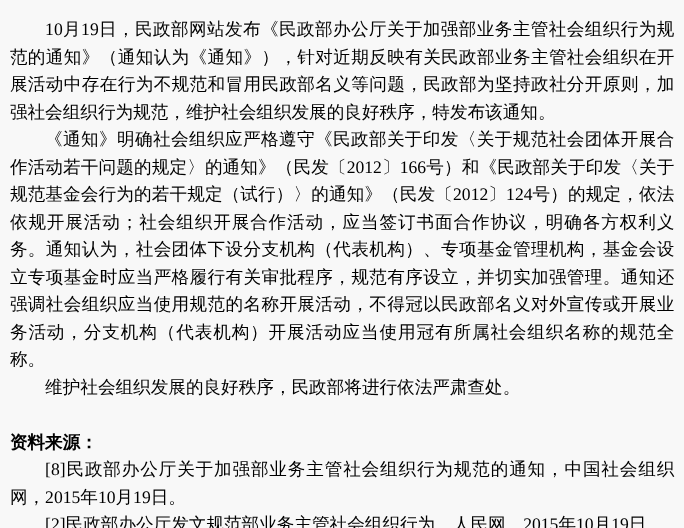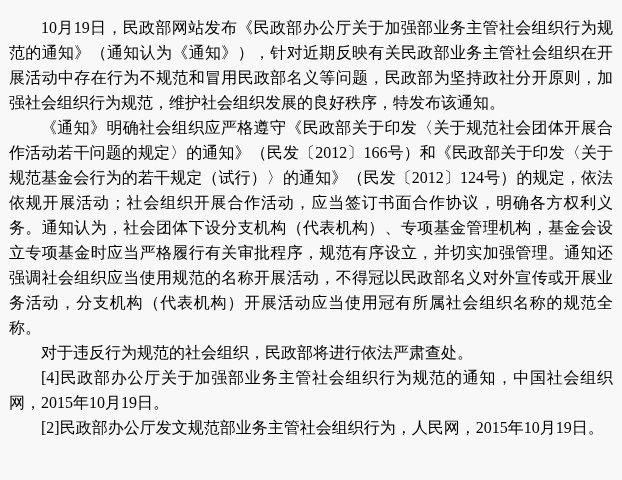--- a/index.html
+++ b/index.html
@@ -37,16 +37,17 @@
   .source-item {
     text-indent: 2em;
   }
 </style>
 </head>
 <body>
 
 <div class="doc">
   <p class="para">10月19日，民政部网站发布《民政部办公厅关于加强部业务主管社会组织行为规范的通知》（通知认为《通知》），针对近期反映有关民政部业务主管社会组织在开展活动中存在行为不规范和冒用民政部名义等问题，民政部为坚持政社分开原则，加强社会组织行为规范，维护社会组织发展的良好秩序，特发布该通知。</p>
   <p class="para">《通知》明确社会组织应严格遵守《民政部关于印发〈关于规范社会团体开展合作活动若干问题的规定〉的通知》（民发〔2012〕166号）和《民政部关于印发〈关于规范基金会行为的若干规定（试行）〉的通知》（民发〔2012〕124号）的规定，依法依规开展活动；社会组织开展合作活动，应当签订书面合作协议，明确各方权利义务。通知认为，社会团体下设分支机构（代表机构）、专项基金管理机构，基金会设立专项基金时应当严格履行有关审批程序，规范有序设立，并切实加强管理。通知还强调社会组织应当使用规范的名称开展活动，不得冠以民政部名义对外宣传或开展业务活动，分支机构（代表机构）开展活动应当使用冠有所属社会组织名称的规范全称。</p>
-  <p class="para">对于违反行为规范的社会组织，民政部将进行依法严肃查处。</p>
-  <p class="source-item">[4]民政部办公厅关于加强部业务主管社会组织行为规范的通知，中国社会组织网，2015年10月19日。</p>
+  <p class="para">维护社会组织发展的良好秩序，民政部将进行依法严肃查处。</p>
+  <p class="sources-heading">资料来源：</p>
+  <p class="source-item">[8]民政部办公厅关于加强部业务主管社会组织行为规范的通知，中国社会组织网，2015年10月19日。</p>
   <p class="source-item">[2]民政部办公厅发文规范部业务主管社会组织行为，人民网，2015年10月19日。</p>
 </div>
 
 </body></html>

